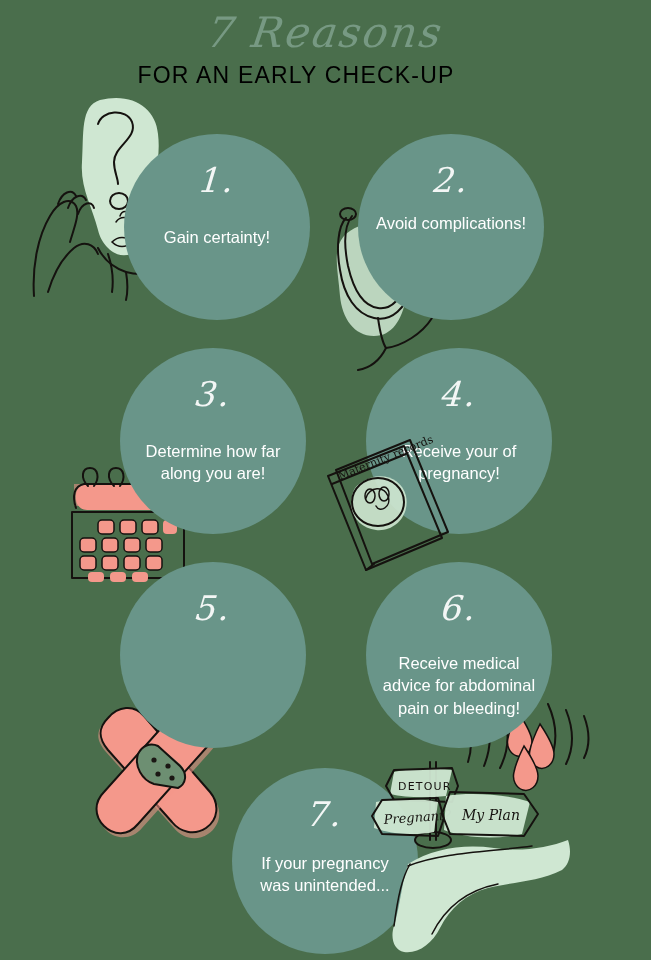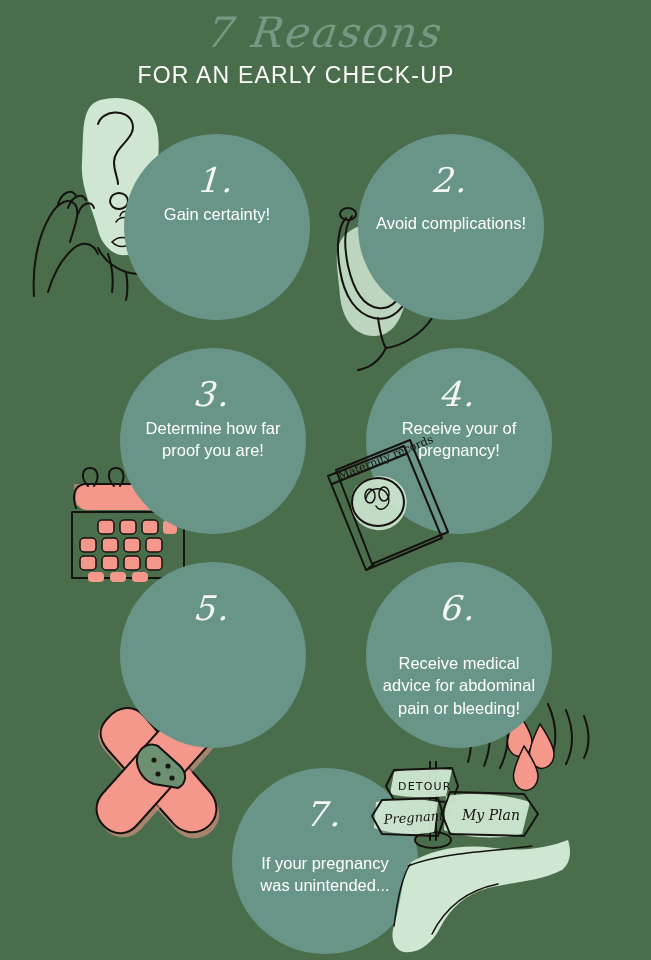--- a/index.html
+++ b/index.html
@@ -20,21 +20,21 @@
     letter-spacing:2px;
     color:#7a9c86;
     opacity:.95;
     transform:skewX(-8deg);
   }
   .title-sub{
     position:absolute;left:0;top:62px;width:592px;
     text-align:center;
     font-size:23px;
     letter-spacing:1.2px;
-    color:#ffffff;
+    color:#000000;
     font-weight:400;
   }
   
   .circle{
     position:absolute;
     border-radius:50%;
     background:#699589;
     display:flex;
     flex-direction:column;
     align-items:center;
@@ -49,21 +49,21 @@
     margin-top:26px;
     transform:skewX(-6deg);
     letter-spacing:1px;
   }
   .ctext{
     color:#ffffff;
     font-size:16.5px;
     line-height:1.35;
     text-align:center;
     padding:0 16px;
-    margin-top:3px;
+    margin-top:26px;
     position:relative;z-index:4;
   }
   
   #c1{left:124px;top:134px;width:186px;height:186px;}
   #c2{left:358px;top:134px;width:186px;height:186px;}
   #c3{left:120px;top:348px;width:186px;height:186px;}
   #c4{left:366px;top:348px;width:186px;height:186px;}
   #c5{left:120px;top:562px;width:186px;height:186px;}
   #c6{left:366px;top:562px;width:186px;height:186px;}
   #c7{left:232px;top:768px;width:186px;height:186px;}
@@ -252,21 +252,21 @@
     <div class="ctext">Gain certainty!</div>
   </div>
 
   <div class="circle" id="c2" style="z-index:3">
     <div class="num">2.</div>
     <div class="ctext">Avoid complications!</div>
   </div>
 
   <div class="circle" id="c3" style="z-index:3">
     <div class="num">3.</div>
-    <div class="ctext">Determine how far proof you are!</div>
+    <div class="ctext">Determine how far along you are!</div>
   </div>
 
   <div class="circle" id="c4" style="z-index:3">
     <div class="num">4.</div>
     <div class="ctext">Receive your of pregnancy!</div>
   </div>
 
   <div class="circle" id="c5" style="z-index:3">
     <div class="num">5.</div>
   </div>

